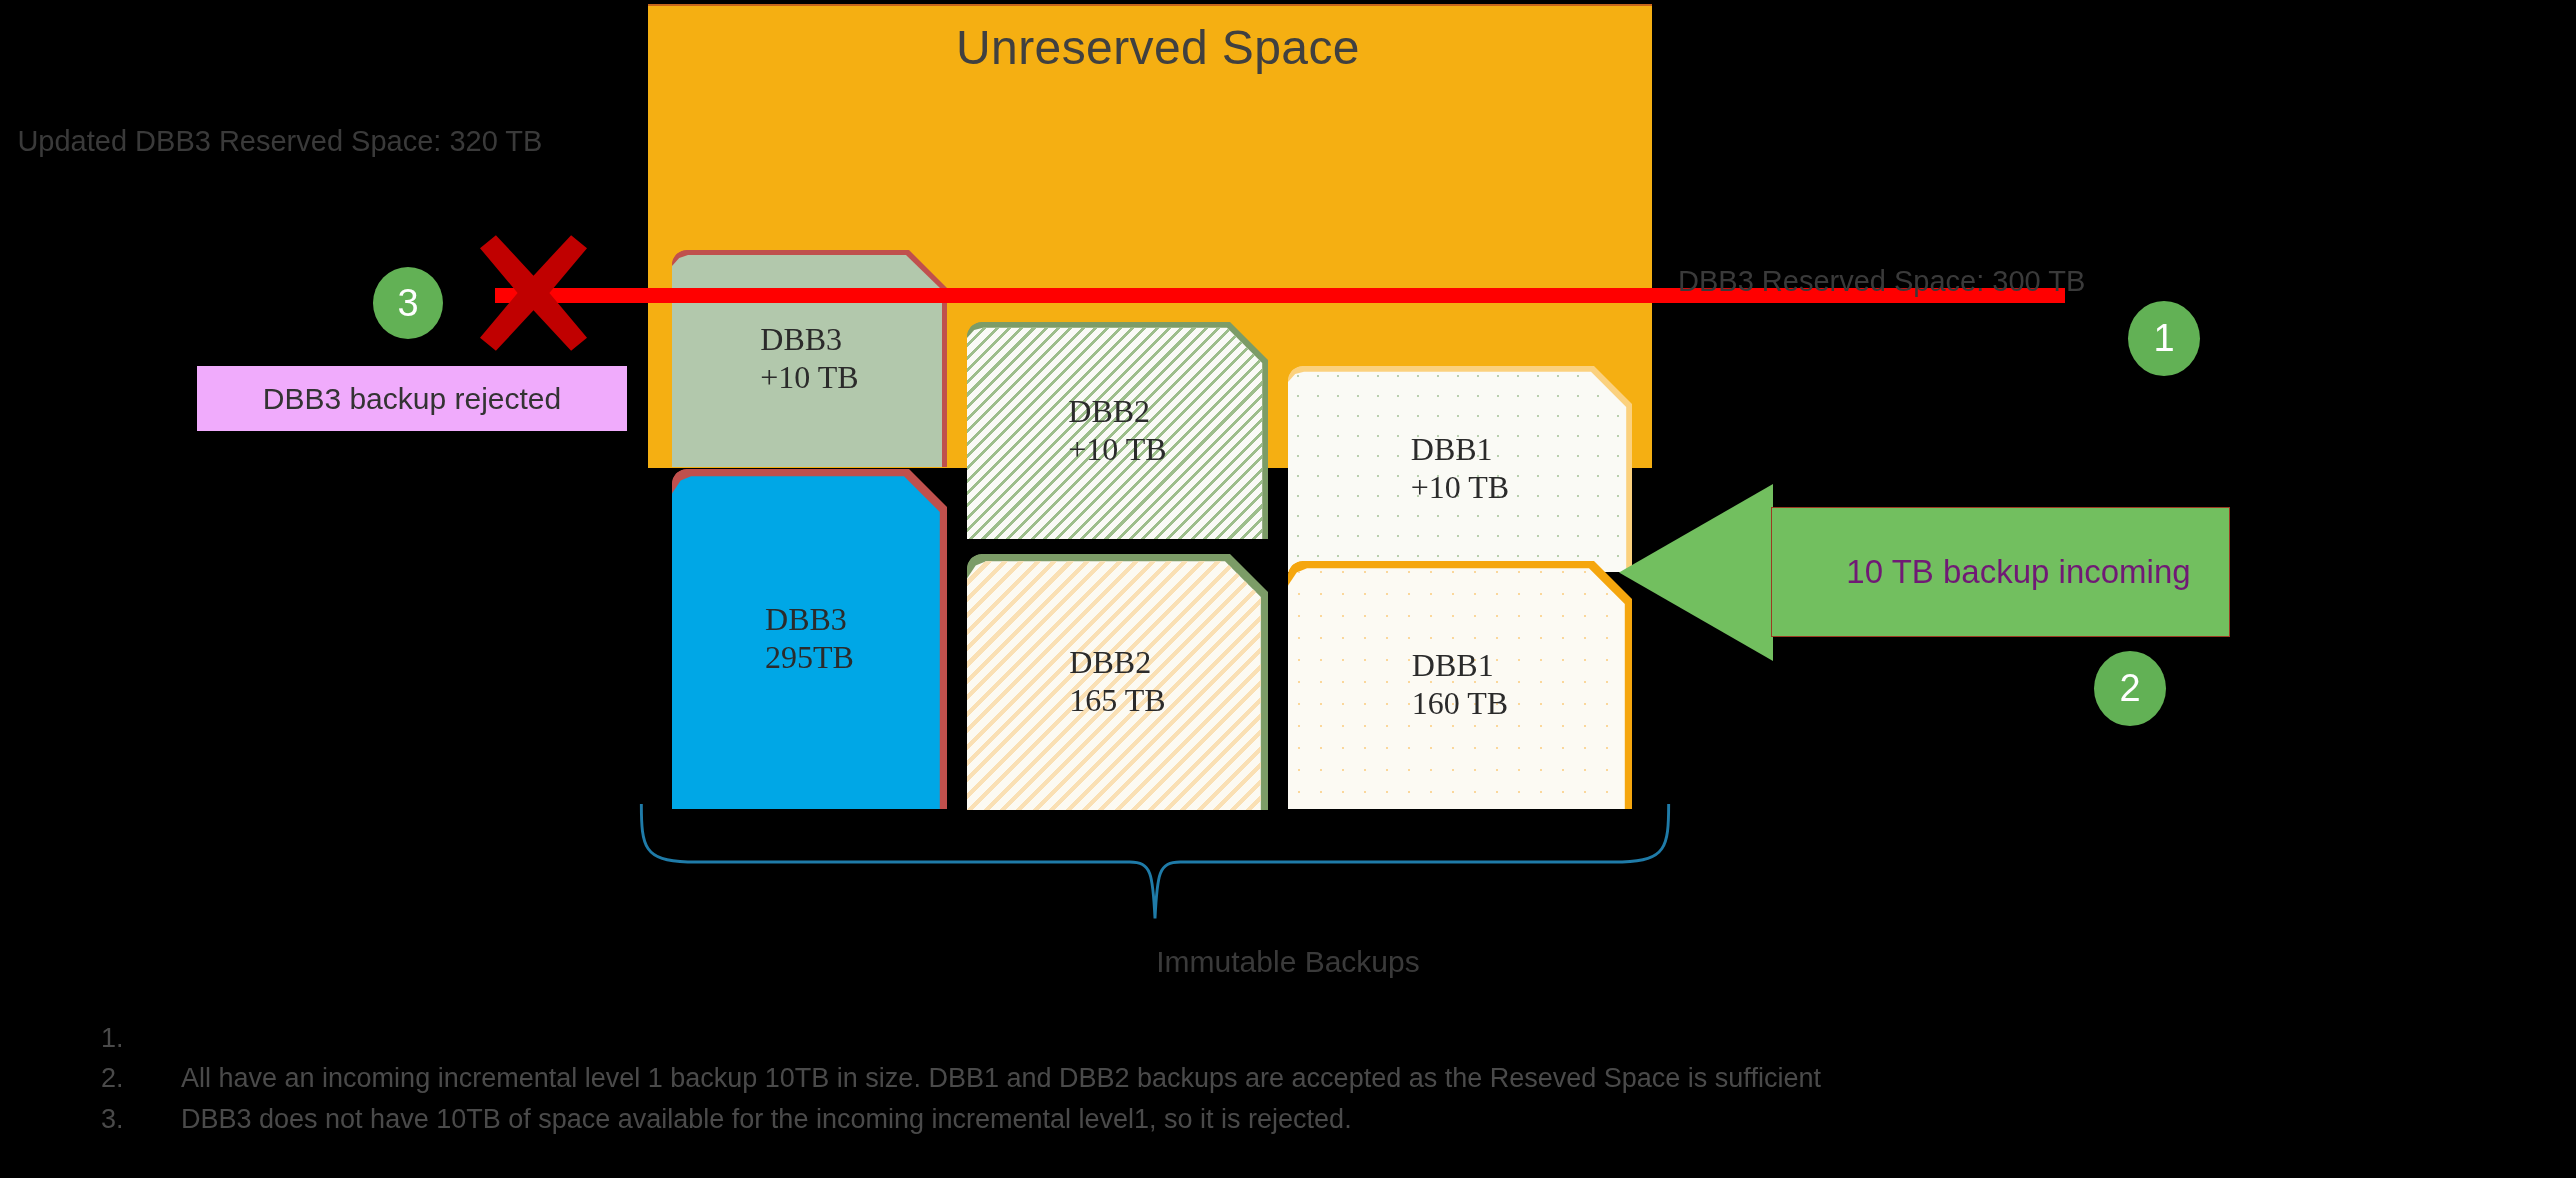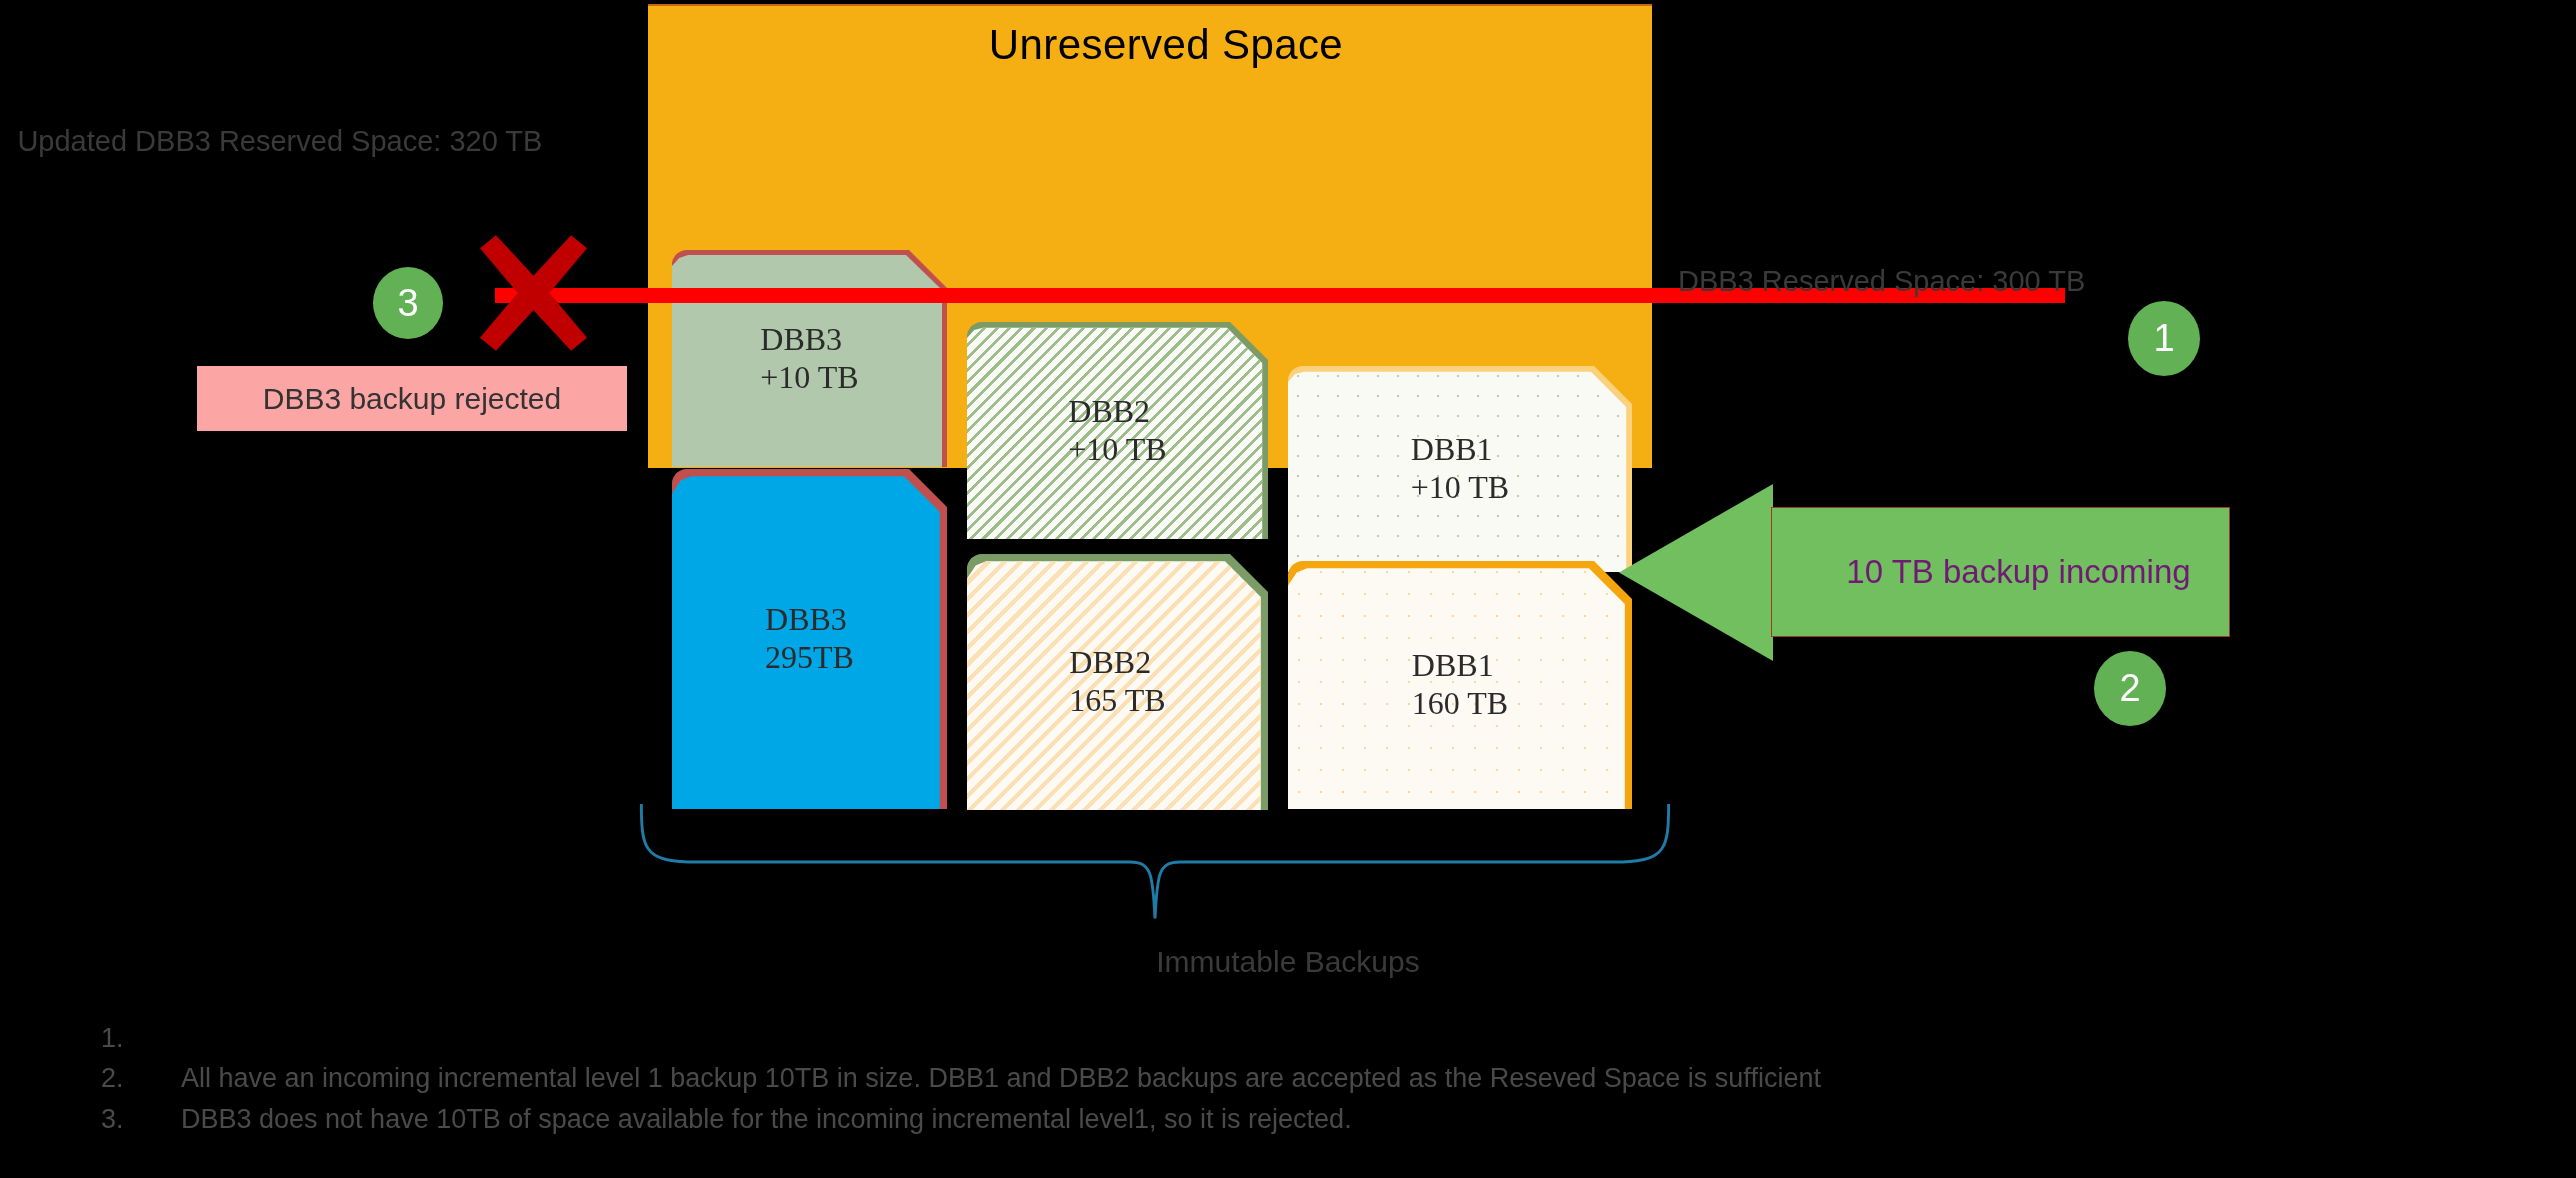--- a/index.html
+++ b/index.html
@@ -11,22 +11,22 @@
   .stage{position:absolute;left:0;top:0;width:2576px;height:1179px;}
   .abs{position:absolute;}
 
   
   #unreserved-panel{
     left:648px;top:4.3px;width:1004px;height:462px;
     background:#F5AF12;
     border-top:2.2px solid #C8651B;
   }
   #unreserved-title{
-    position:absolute;left:16px;top:16px;width:100%;
-    text-align:center;color:#000000;font-size:42px;letter-spacing:0.4px;
+    position:absolute;left:8px;top:16px;width:100%;
+    text-align:center;color:#404040;font-size:48px;letter-spacing:0.4px;
     line-height:1.1;
   }
 
   
   .card{
     position:absolute;
     box-sizing:border-box;
     display:flex;flex-direction:column;align-items:center;justify-content:center;
     color:#2B2B2B;
     text-align:left;
@@ -102,21 +102,21 @@
   #reserved-line{left:495px;top:288px;width:1570px;height:14.5px;background:#FF0000;}
 
   
   .gray-label{color:#3A3A3A;font-size:29px;white-space:nowrap;margin-top:24px;}
   #label-updated{left:17.4px;top:101px;}
   #label-reserved{left:1678px;top:241px;}
   #label-immutable{left:0;top:921px;width:100%;text-align:center;font-size:30px;color:#3A3A3A;margin-top:24px;}
 
   
   #callout-rejected{
-    left:197px;top:366px;width:430px;height:65px;background:#fca5a5;
+    left:197px;top:366px;width:430px;height:65px;background:#f0abfc;
     display:flex;align-items:center;justify-content:center;
     color:#333333;font-size:30px;white-space:nowrap;
   }
 
   
   #x-mark{left:480px;top:235px;width:107px;height:116px;}
 
   
   .num-circle{
     border-radius:50%;background:#62B155;color:#FFFFFF;

